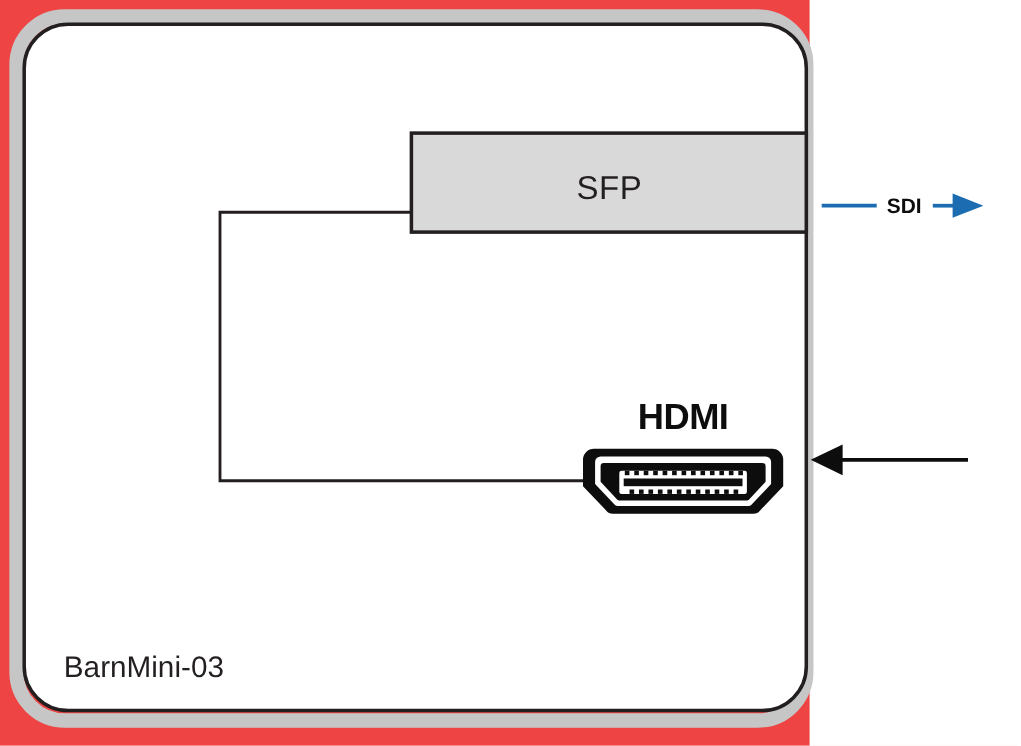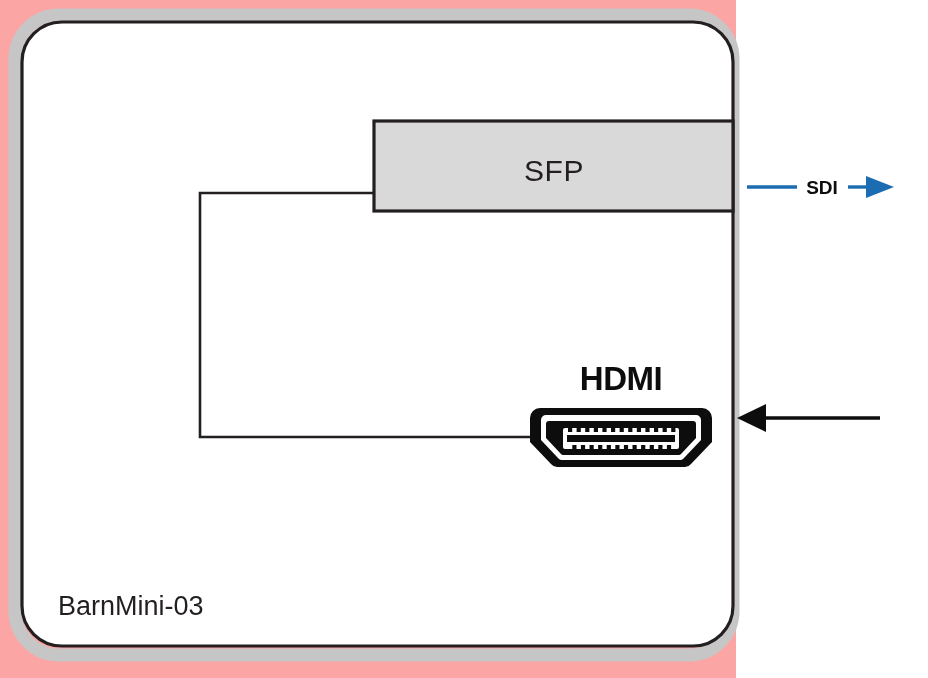--- a/index.html
+++ b/index.html
@@ -10,21 +10,21 @@
   body {
     width: 928px;
     height: 678px;
     font-family: "Liberation Sans", sans-serif;
     overflow: hidden;
   }
   #diagram-root {
     position: relative;
     width: 736px;
     height: 678px;
-    background: #fca5a5;
+    background: #ef4444;
   }
   svg.diagram {
     display: block;
     width: 928px;
     height: 678px;
   }
   .device-shadow {
     fill: none;
     stroke: #c6c6c6;
     stroke-width: 13;

